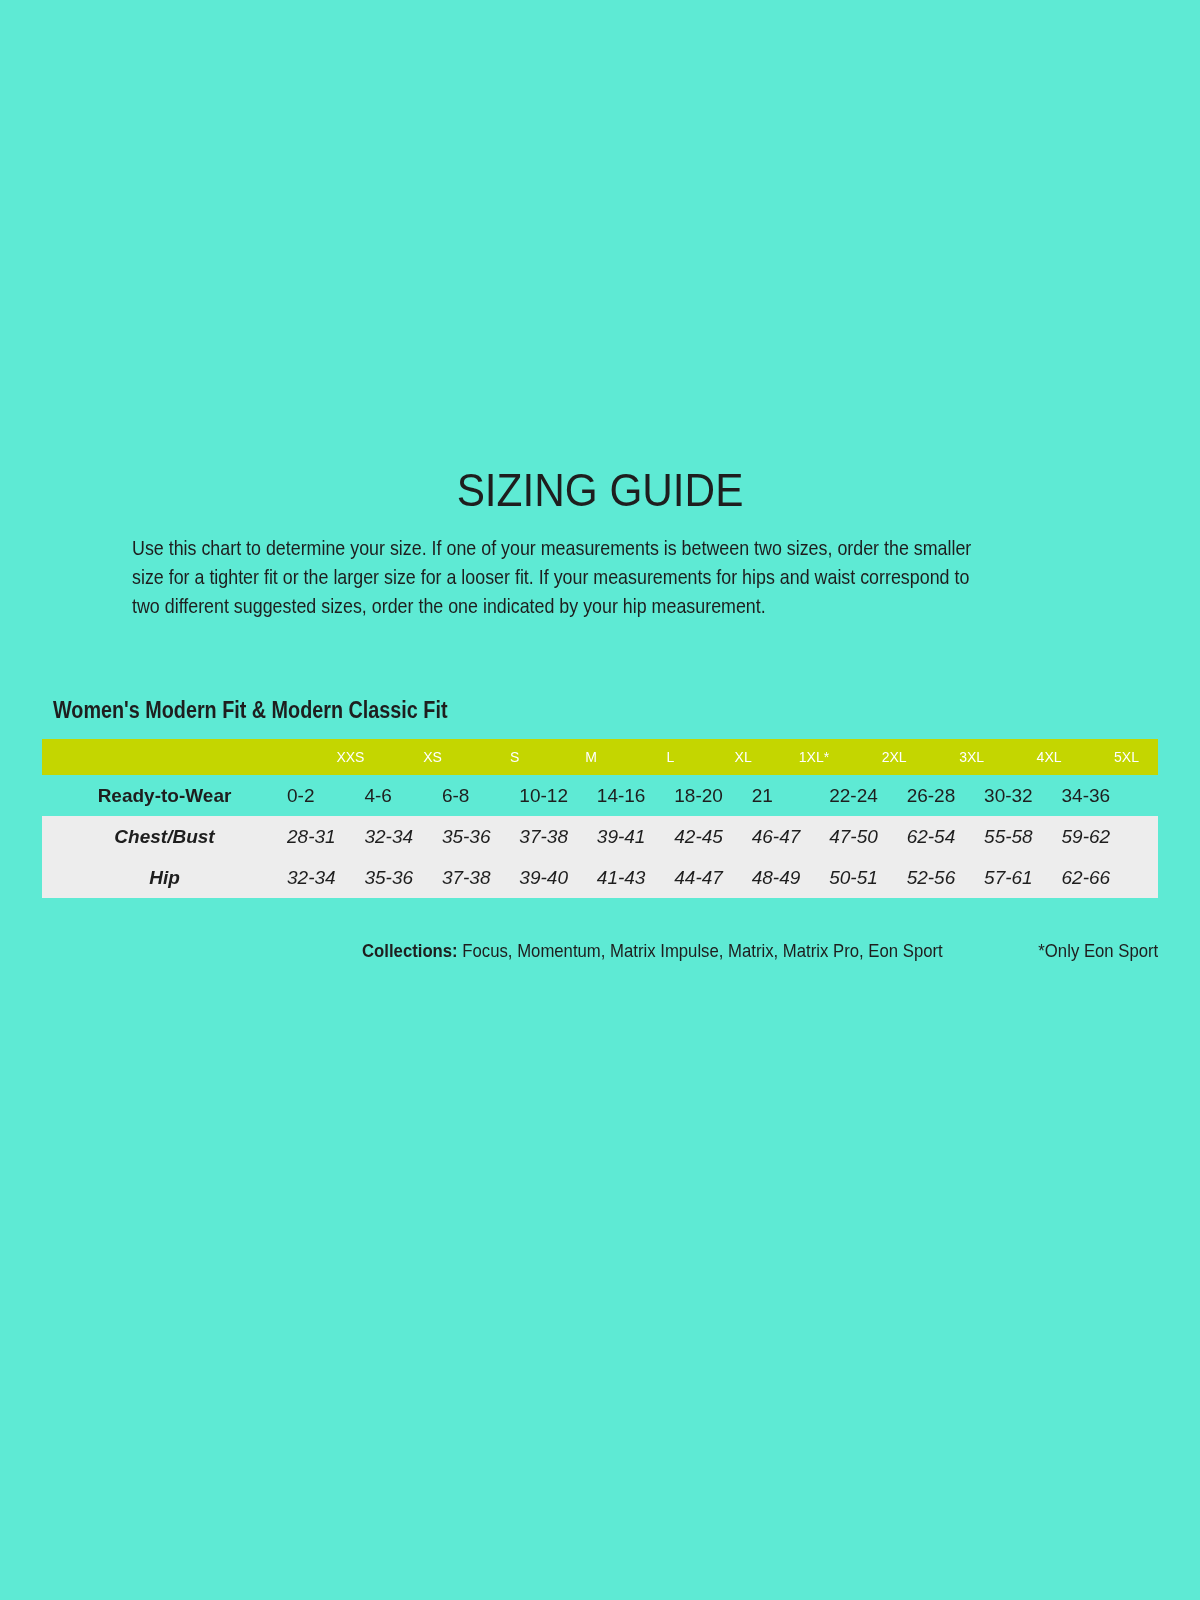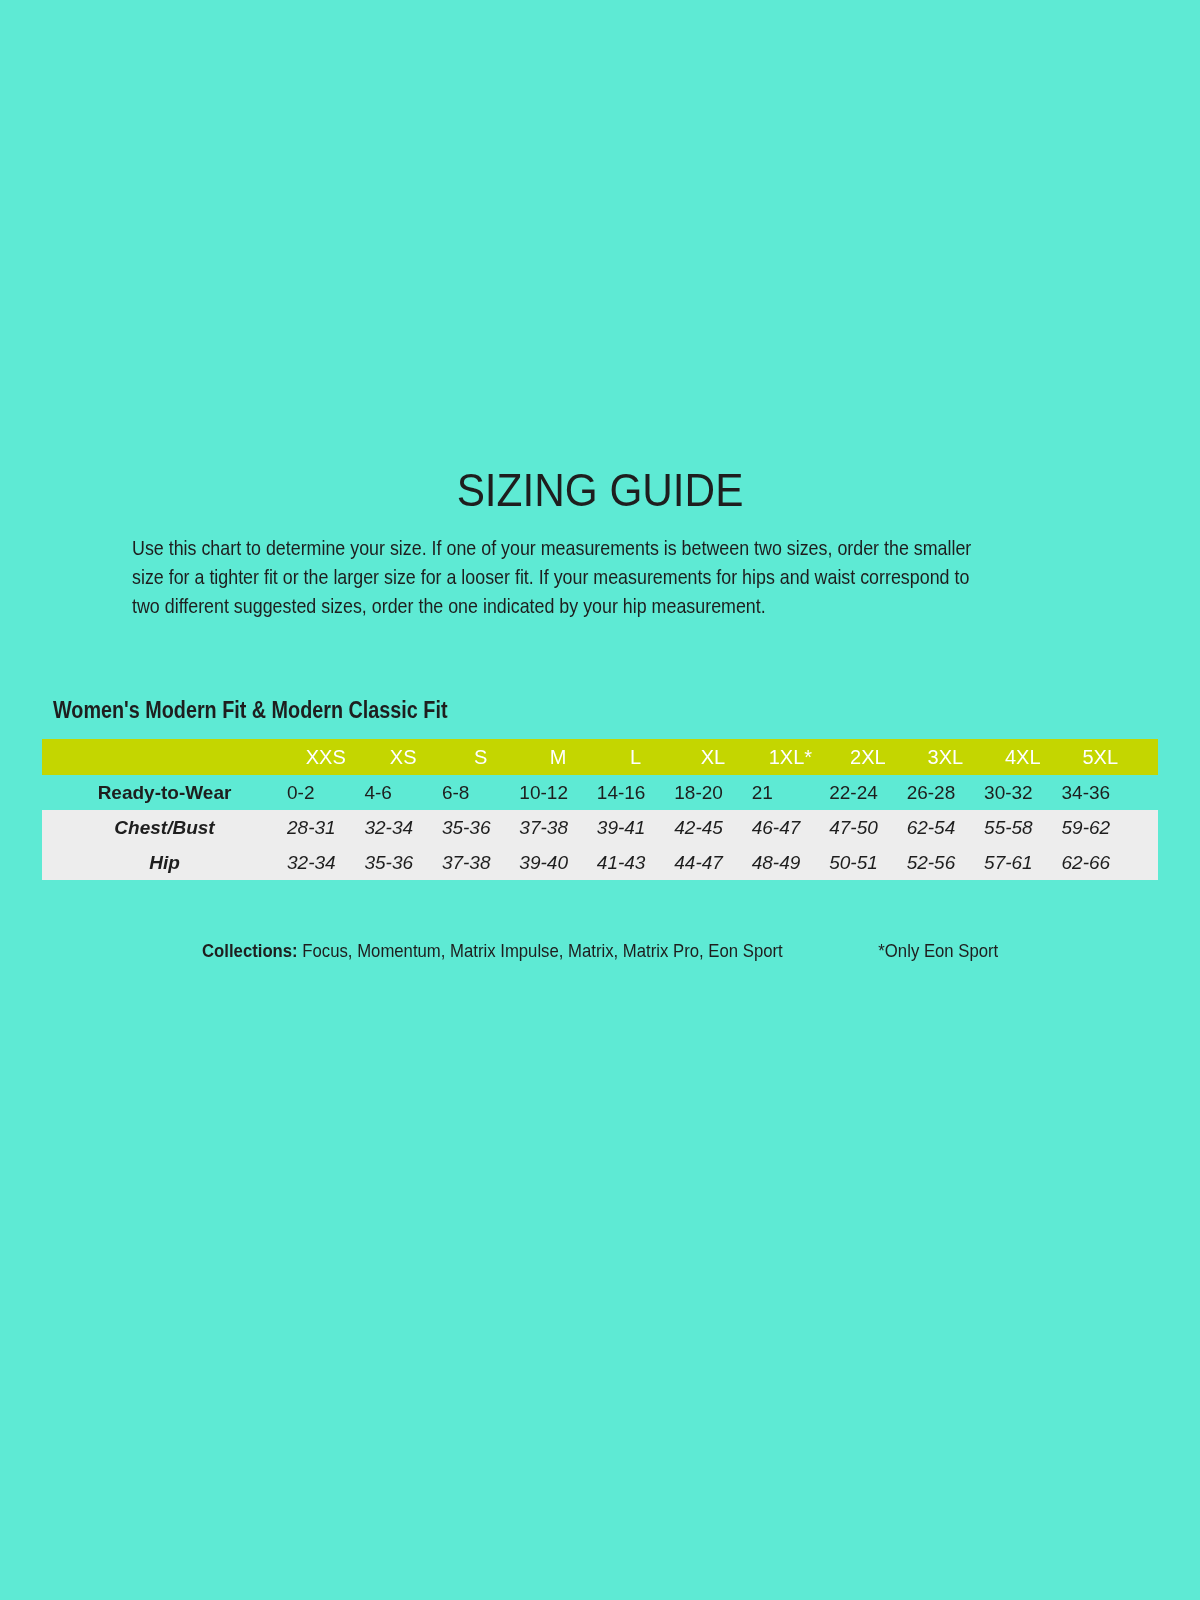--- a/index.html
+++ b/index.html
@@ -62,44 +62,44 @@
     table-layout:fixed;
     font-size:19px;
   }
   .size-table thead tr{
     height:36px;
     background:var(--header-bg);
     color:var(--header-text);
   }
   .size-table thead th{
     font-weight:400;
-    font-size:20px;
-    text-align:center;
+    font-size:14px;
+    text-align:right;
     padding:0;
   }
-  .size-table tbody tr{height:35px;margin-top:15px;}
+  .size-table tbody tr{height:41px;margin-top:15px;}
   .size-table tbody tr.alt{background:var(--alt-row-bg);font-style:italic;}
   .size-table tbody th{
     font-weight:700;
     text-align:center;
     padding:0;
   }
   .size-table td{
     padding:0;
     font-weight:400;
   }
   .label-col{width:245px;}
   .spacer-col{width:19px;}
   .footer{
     position:absolute;
     top:938px;
     left:42px;
     width:1116px;
     display:flex;
-    justify-content:center;
+    justify-content:flex-end;
     align-items:center;
     font-size:19px;
     line-height:26px;
   }
   .collections{
     white-space:nowrap;
     transform:scaleX(0.88);
     transform-origin:0 50%;
   }
   .collections .bold{font-weight:700;}

